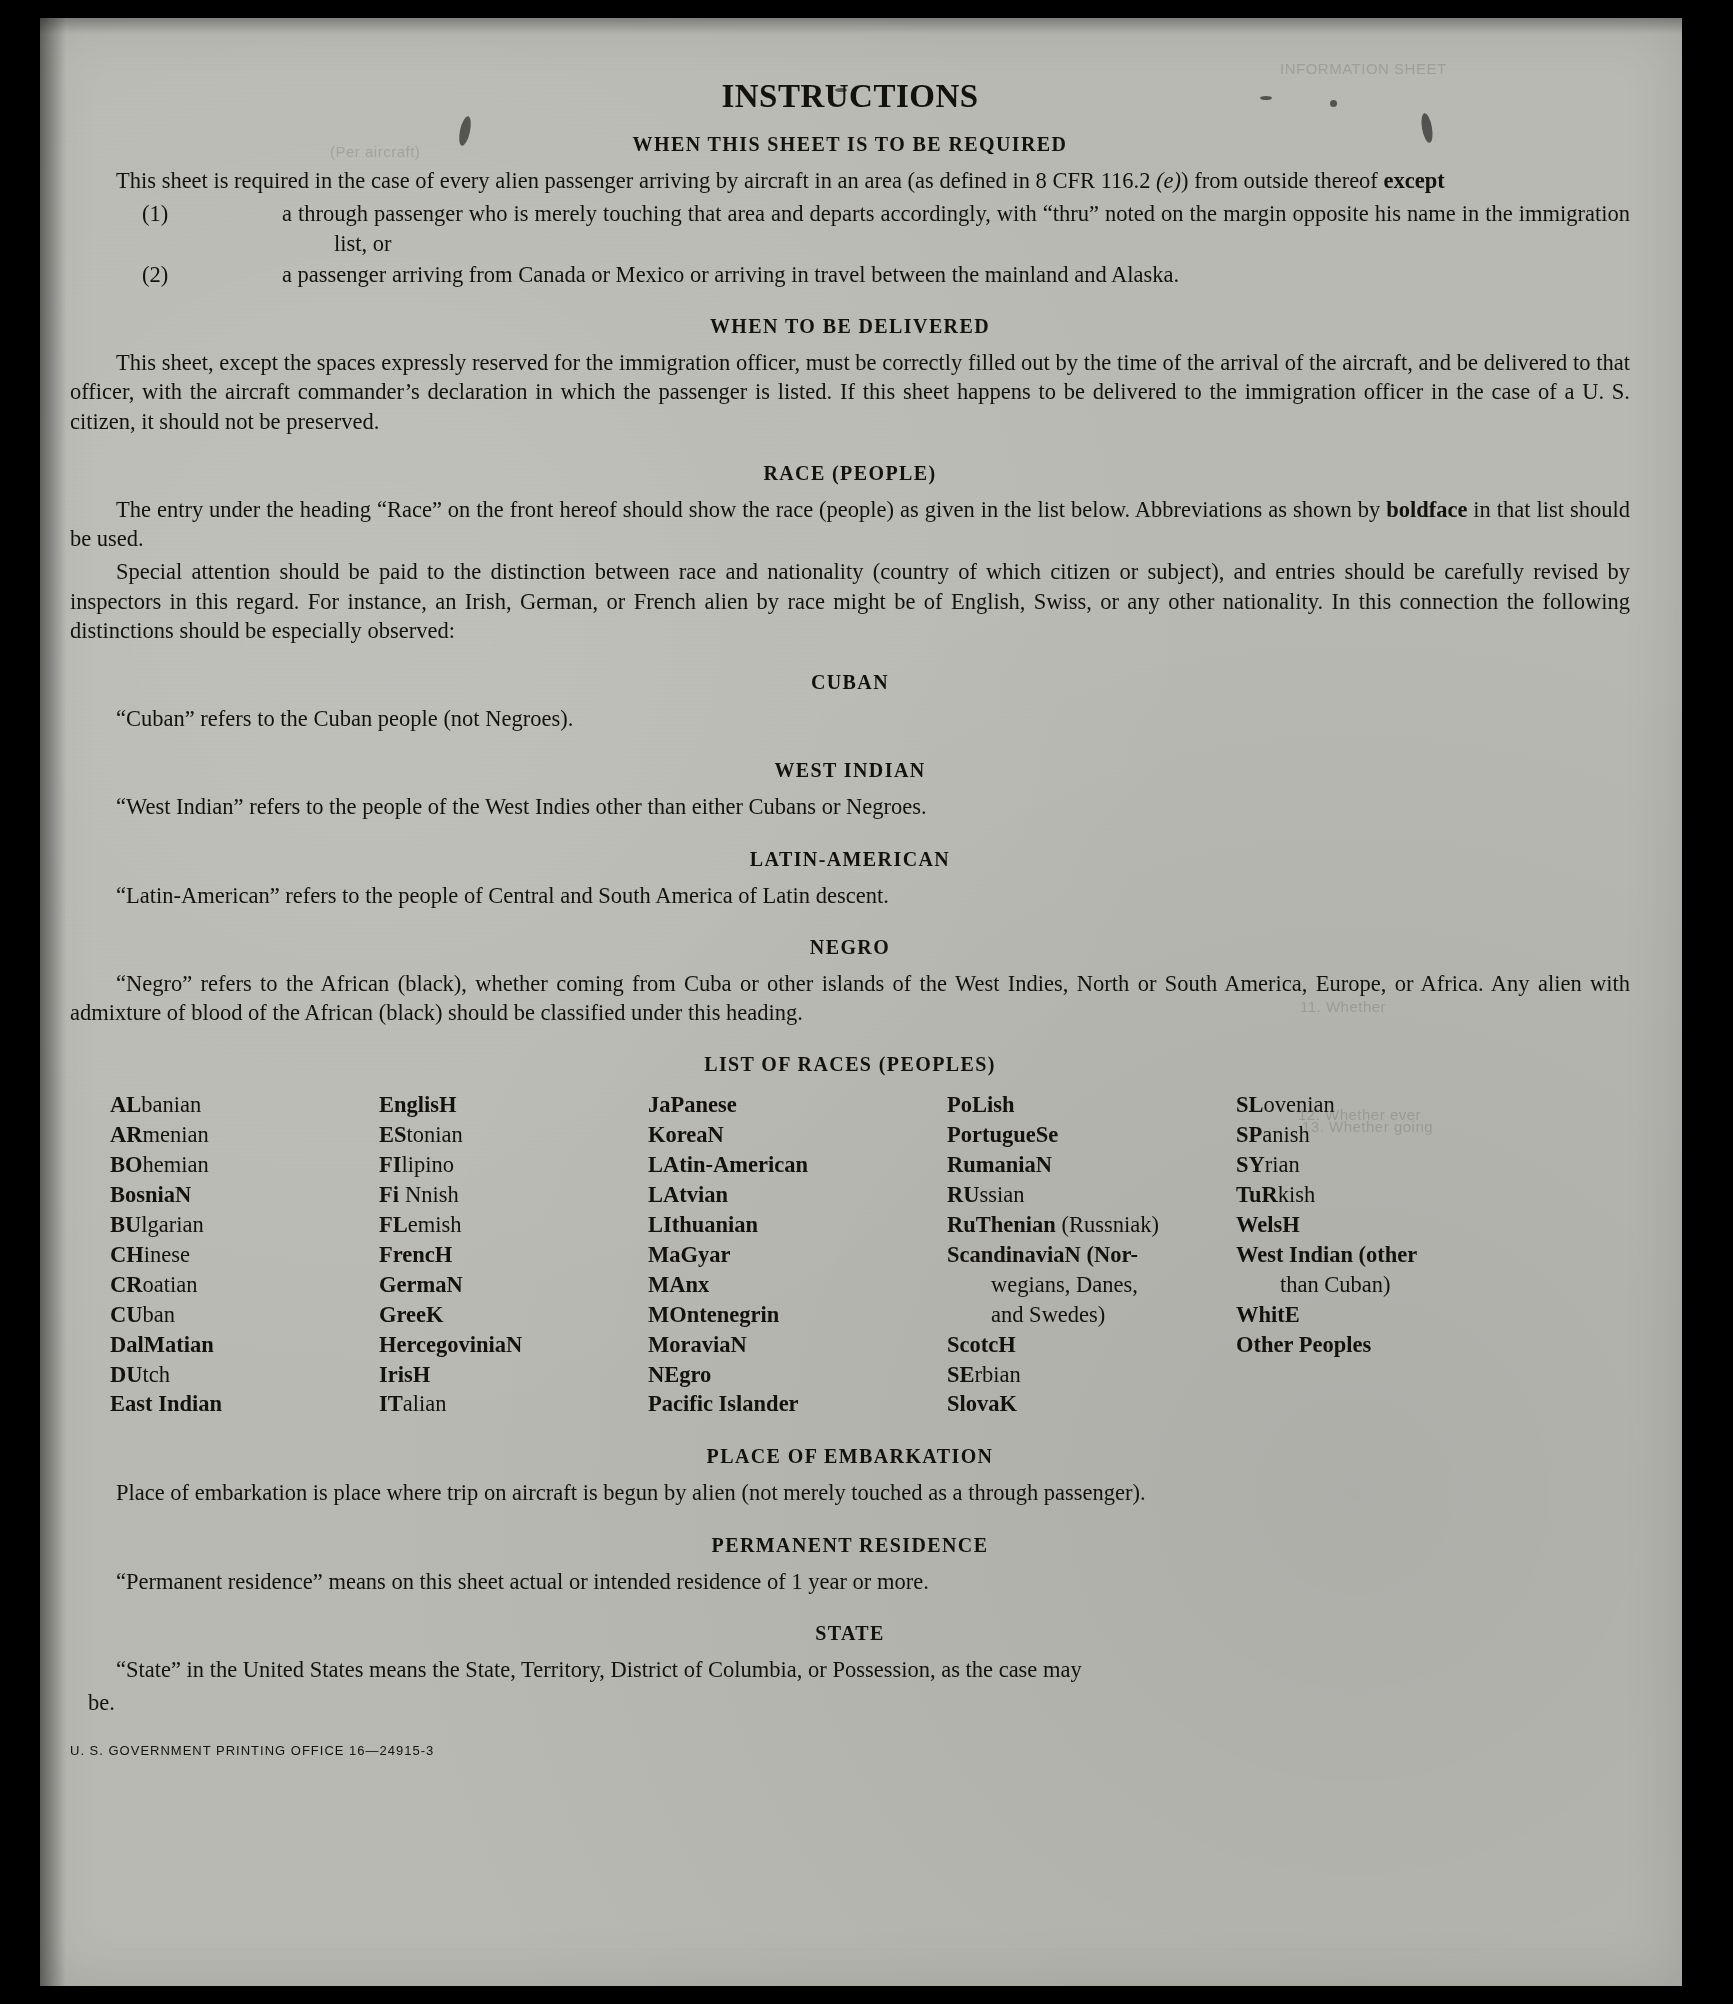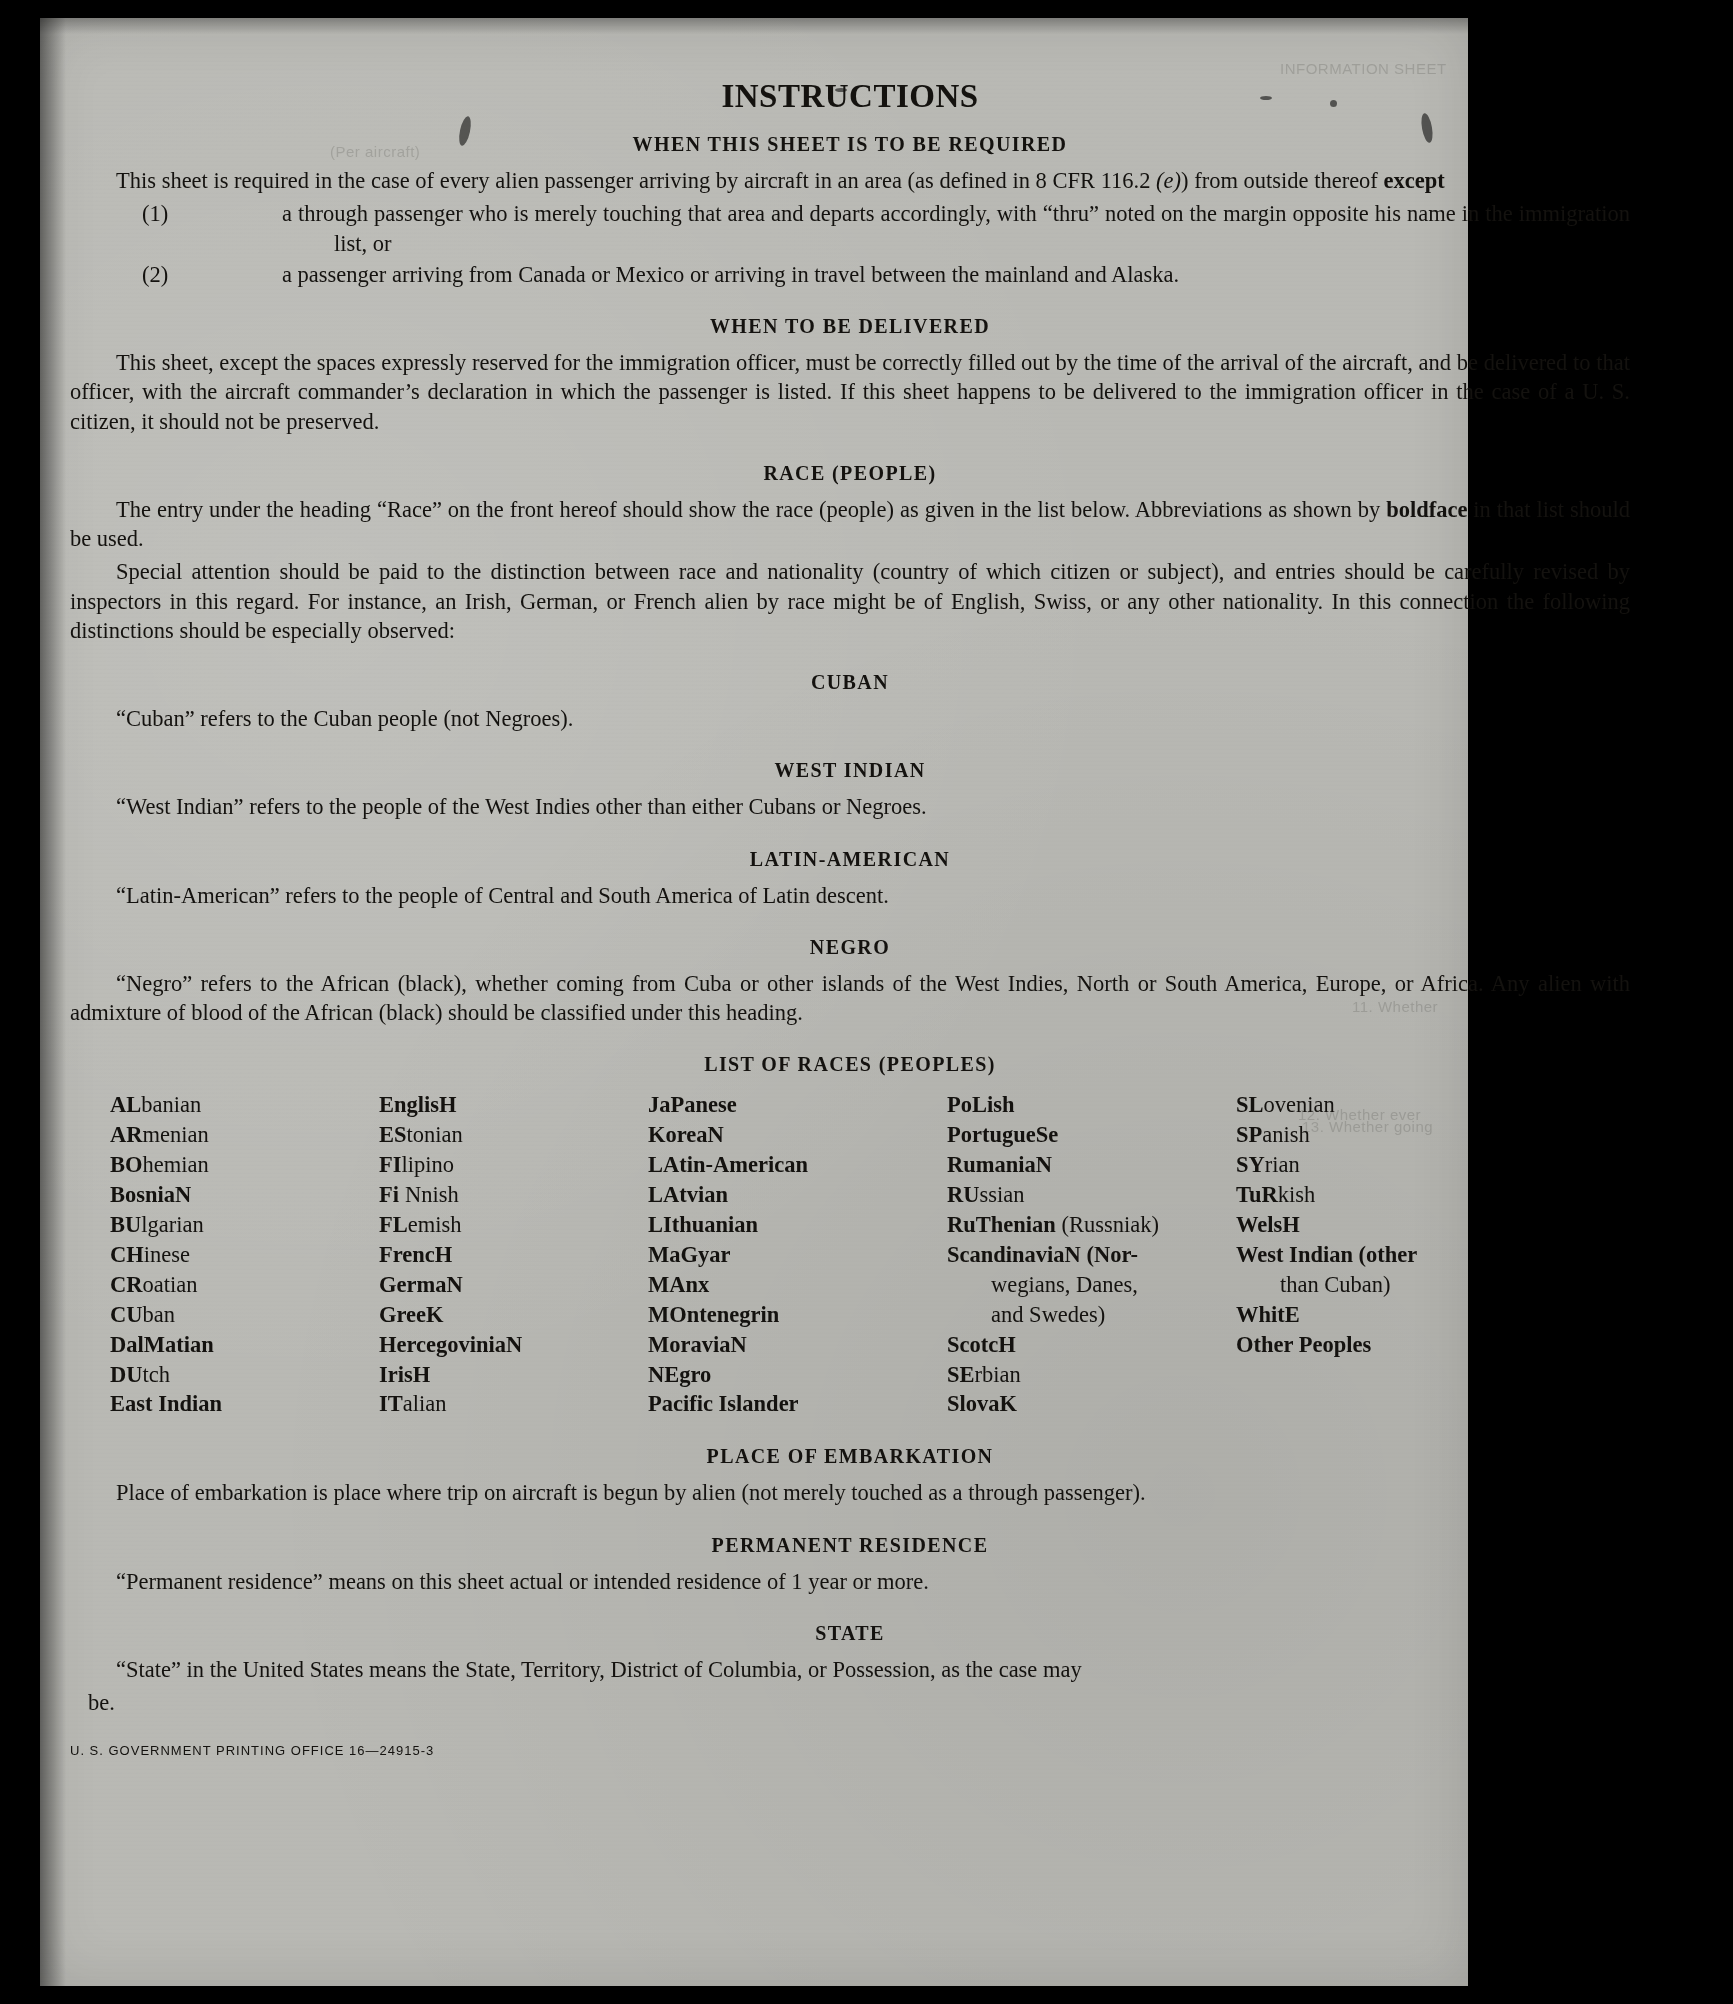--- a/index.html
+++ b/index.html
@@ -10,21 +10,21 @@
   body {
     width: 1733px;
     height: 2004px;
     overflow: hidden;
     font-family: "Liberation Serif", serif;
   }
   .page {
     position: absolute;
     left: 40px;
     top: 18px;
-    width: 1428px;
+    width: 1642px;
     height: 1968px;
     background: #b9b9b4;
     background-image:
       radial-gradient(circle at 20% 30%, rgba(255,255,255,0.10), rgba(0,0,0,0) 45%),
       radial-gradient(circle at 80% 75%, rgba(0,0,0,0.06), rgba(0,0,0,0) 50%);
     box-shadow: inset 0 0 60px rgba(0,0,0,0.12);
   }
   .scan-noise {
     position: absolute;
     inset: 0;
@@ -148,21 +148,21 @@
 </style>
 </head>
 <body>
 
 <div class="page">
   <div class="edge-dark-left"></div>
   <div class="edge-dark-top"></div>
 
   <div class="ghost" style="left:1240px; top:42px;">INFORMATION SHEET</div>
   <div class="ghost" style="left:290px; top:125px;">(Per aircraft)</div>
-  <div class="ghost" style="left:1312px; top:980px;">11. Whether</div>
+  <div class="ghost" style="left:1260px; top:980px;">11. Whether</div>
   <div class="ghost" style="left:1258px; top:1088px;">12. Whether ever</div>
   <div class="ghost" style="left:1262px; top:1100px;">13. Whether going</div>
 
   <div class="smudge mark1"></div>
   <div class="smudge mark2"></div>
   <div class="smudge mark3"></div>
   <div class="smudge mark4"></div>
   <div class="smudge mark5"></div>
 
   <div class="content">

